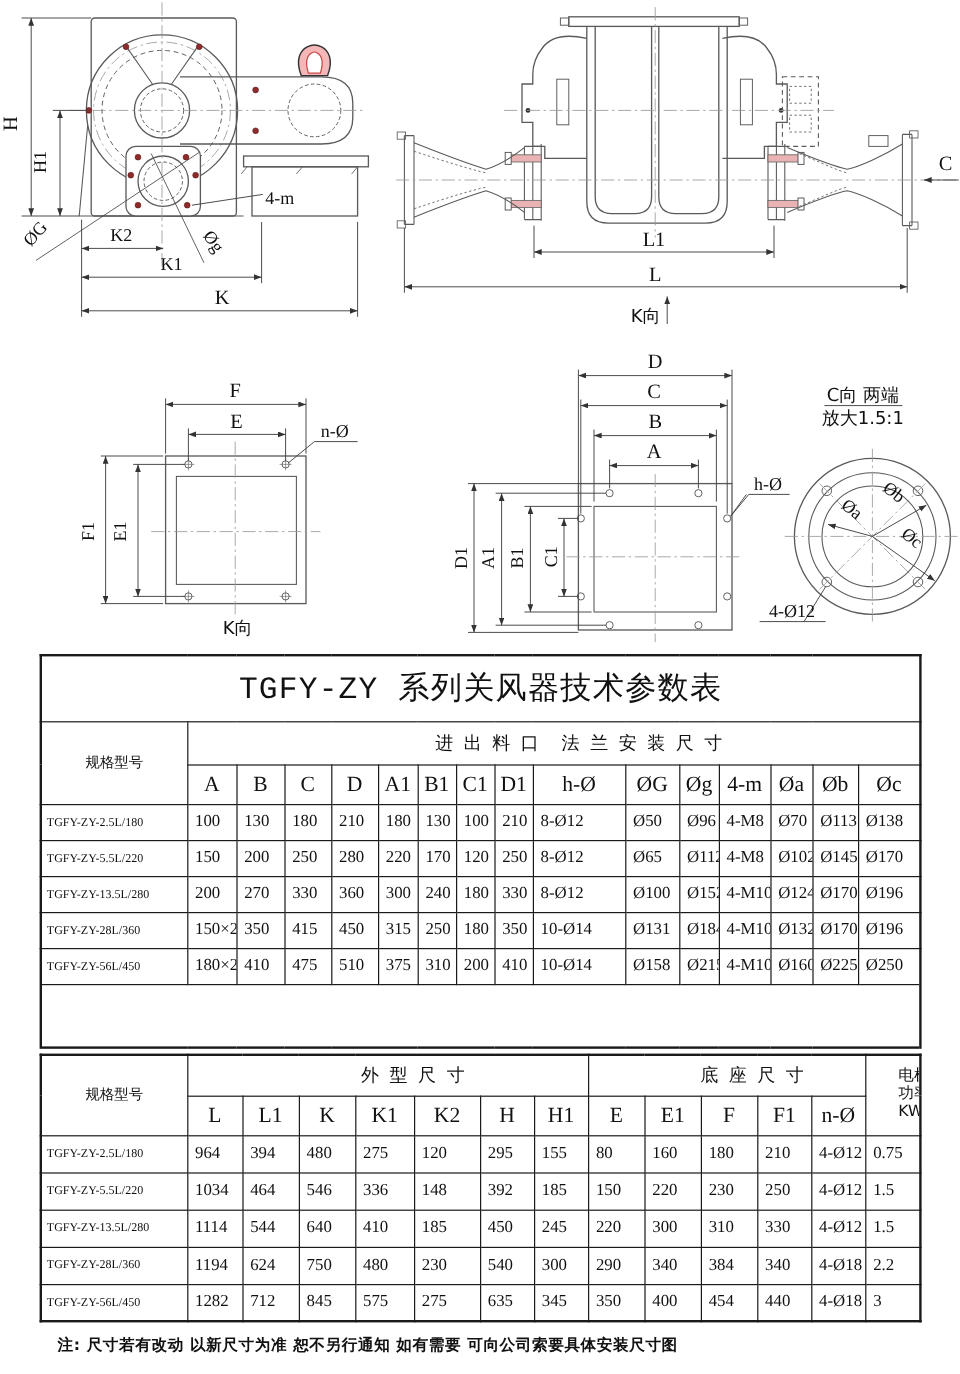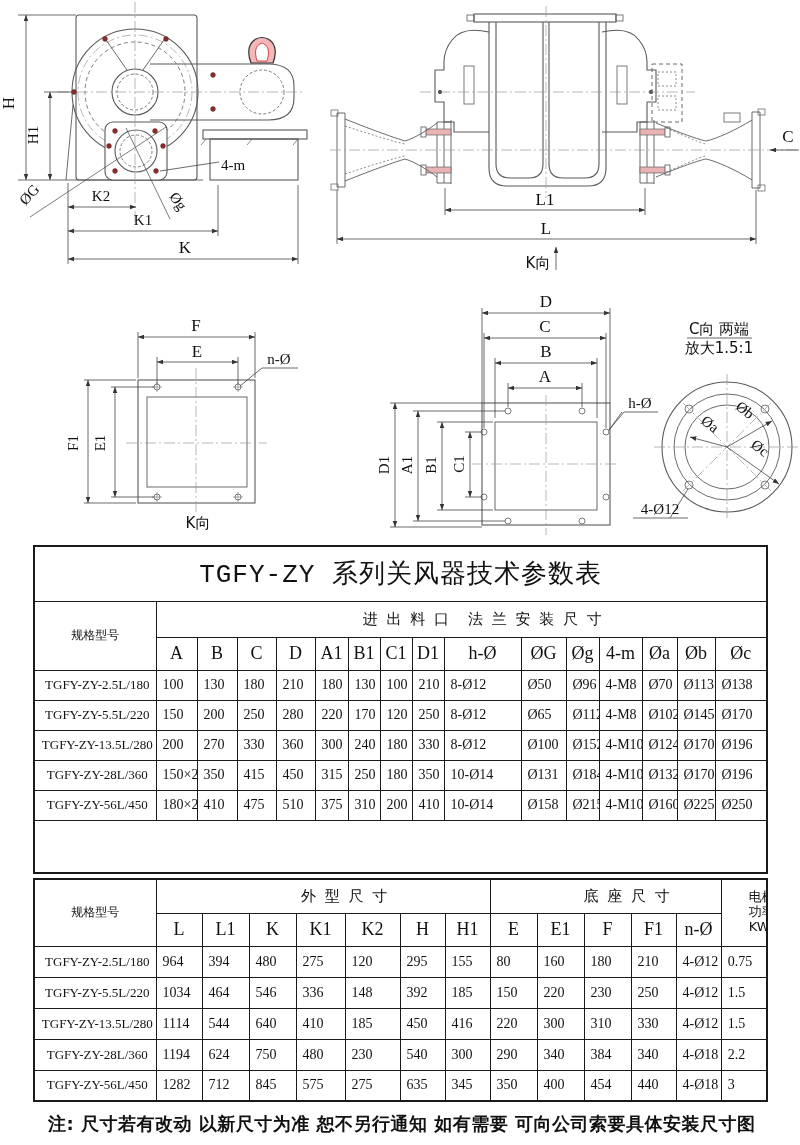--- a/index.html
+++ b/index.html
@@ -22,24 +22,24 @@
   .t1 .r-group{height:36px;} .t1 .r-cols{height:33px;}
   .t1 tbody tr{height:30px;} .t1 .r-spacer{height:53px;}
   .t2 .r-group{height:34px;} .t2 .r-cols{height:33px;}
   .t2 tbody tr{height:31px;}
   .spec-head{font-size:12px;text-align:center;font-family:"DejaVu Sans","Liberation Sans",sans-serif;}
   .group-head{font-size:15px;text-align:center;letter-spacing:2px;
               font-family:"DejaVu Sans","Liberation Sans",sans-serif;padding-left:44px;}
   .power-head{font-size:13px;text-align:center;line-height:1.15;
               font-family:"DejaVu Sans","Liberation Sans",sans-serif;padding-left:27px;}
   th.colh{font-size:18px;text-align:center;}
-  td.model{font-size:13px;text-align:center;padding-left:4px;}
+  td.model{font-size:10px;text-align:left;padding-left:4px;}
   td.val{font-size:14px;text-align:left;padding-left:6px;}
   td.spacer{border-left:2px solid #1a1a1a;border-right:2px solid #1a1a1a;}
-  #note{position:absolute;left:48px;top:1112px;font-size:18px;font-weight:bold;
+  #note{position:absolute;left:48px;top:1112px;font-size:13px;font-weight:bold;
         font-family:"DejaVu Sans","Liberation Sans",sans-serif;letter-spacing:.5px;}
 </style>
 </head>
 <body>
 
 <div id="page">
 
 <svg width="800" height="545" viewBox="0 0 800 545">
   <defs>
     <marker id="arr" markerWidth="9" markerHeight="7" refX="8" refY="3" orient="auto-start-reverse">
@@ -505,21 +505,21 @@
           <td class="val">1.5</td>
         </tr>
         <tr>
           <td class="model">TGFY-ZY-13.5L/280</td>
           <td class="val">1114</td>
           <td class="val">544</td>
           <td class="val">640</td>
           <td class="val">410</td>
           <td class="val">185</td>
           <td class="val">450</td>
-          <td class="val">416</td>
+          <td class="val">245</td>
           <td class="val">220</td>
           <td class="val">300</td>
           <td class="val">310</td>
           <td class="val">330</td>
           <td class="val">4-Ø12</td>
           <td class="val">1.5</td>
         </tr>
         <tr>
           <td class="model">TGFY-ZY-28L/360</td>
           <td class="val">1194</td>

